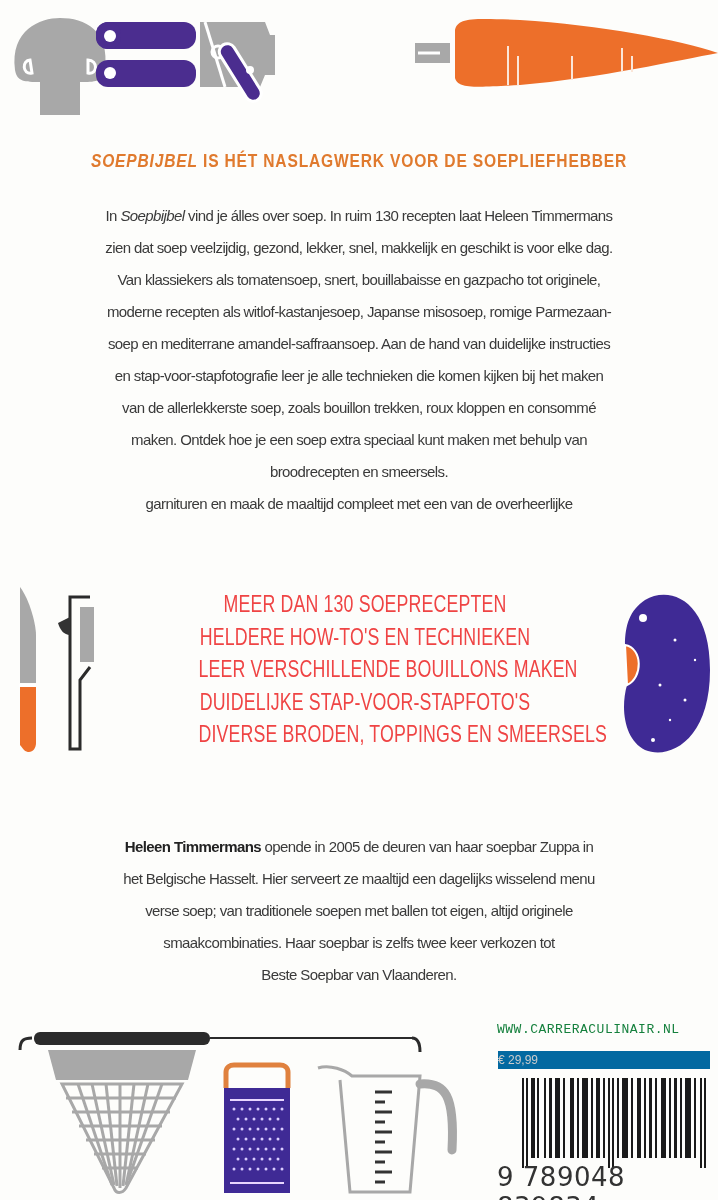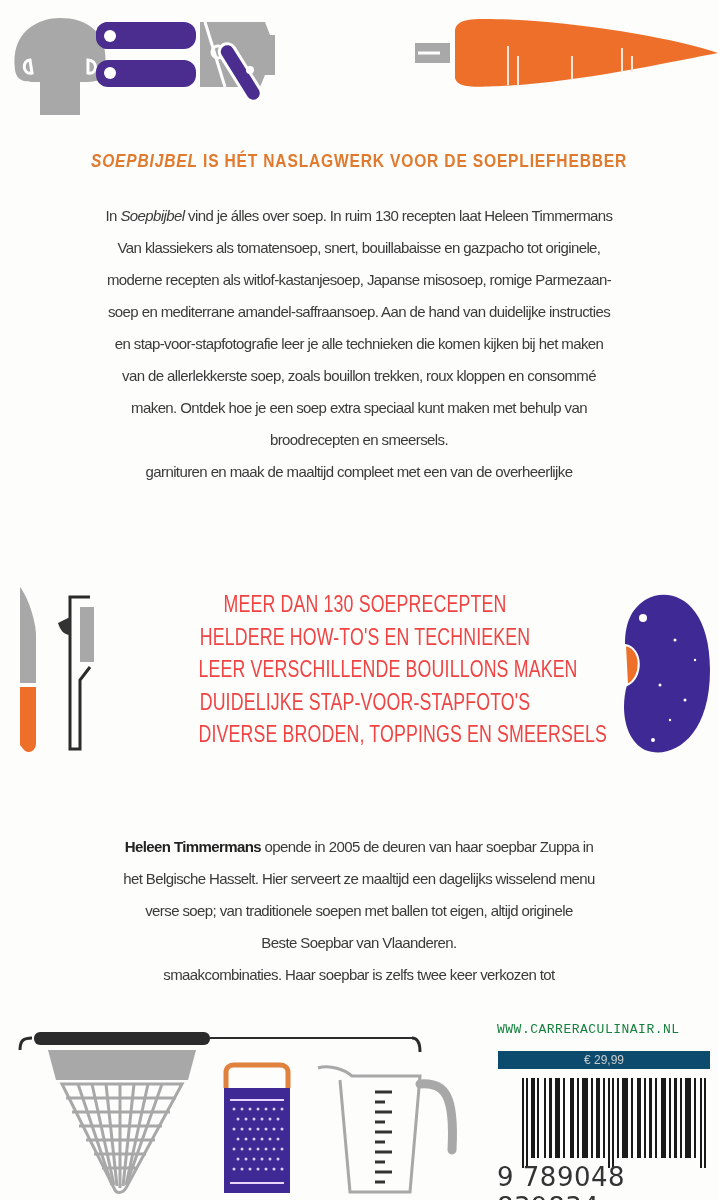--- a/index.html
+++ b/index.html
@@ -12,22 +12,22 @@
   .body-text { left:20px; width:678px; text-align:center; font-size:15px; line-height:32px; color:#3a3a3a;
                font-family:Liberation Sans, sans-serif; letter-spacing:-0.6px; }
   .body-text p { margin:0; }
   .intro { top:200px; }
   .bullets { left:140px; width:450px; top:588px; text-align:center; font-family:"Liberation Sans", sans-serif;
              font-size:24px; line-height:32.5px; color:#ef4444; letter-spacing:0.2px; }
   .bullets div { transform:scaleX(0.74); white-space:nowrap; }
   .bio { top:790px;margin-top:41px; }
   .bio b { font-weight:bold; color:#222; }
   .url { left:497px; top:1022px; font-family:Liberation Mono, monospace; font-size:13px; color:#15803d; letter-spacing:0.5px; }
-  .price-bar { left:498px; top:1051px; width:212px; height:18px; background:#0c4a6e; color:#ccc;
-               font-family:"Liberation Sans", sans-serif; font-size:12px; text-align:center; line-height:18px; }
+  .price-bar { left:498px; top:1051px; width:212px; height:18px; background:#0369a1; color:#ccc;
+               font-family:"Liberation Sans", sans-serif; font-size:12px; text-align:left; line-height:18px; }
   .barcode { left:522px; top:1078px; width:190px; height:90px; }
   .isbn { left:497px; top:1162px; font-family:"DejaVu Sans", sans-serif; font-size:26px; color:#333; letter-spacing:0.5px; }
 </style>
 </head>
 <body>
 
 <svg class="abs" style="left:0;top:0" width="718" height="120">
 
   <g>
     <path d="M15,70 C10,30 40,18 60,18 C85,18 110,30 105,70 C103,82 95,82 80,82 L80,115 L40,115 L40,82 C25,82 17,82 15,70 Z" fill="#a8a8a8"></path>
@@ -57,20 +57,21 @@
     <line x1="572" y1="56" x2="572" y2="80" stroke="#fbe6d8" stroke-width="2"></line>
     <line x1="622" y1="48" x2="622" y2="72" stroke="#fbe6d8" stroke-width="2"></line>
     <line x1="632" y1="56" x2="632" y2="72" stroke="#fbe6d8" stroke-width="2"></line>
   </g>
 </svg>
 
 <div class="abs tagline"><i>SOEPBIJBEL</i><span> IS HÉT NASLAGWERK VOOR DE SOEPLIEFHEBBER</span></div>
 
 <div class="abs body-text intro">
   <p><span>In </span><i>Soepbijbel</i><span> vind je álles over soep. In ruim 130 recepten laat Heleen Timmermans</span></p>
+  <p>zien dat soep veelzijdig, gezond, lekker, snel, makkelijk en geschikt is voor elke dag.</p>
   <p>Van klassiekers als tomatensoep, snert, bouillabaisse en gazpacho tot originele,</p>
   <p>moderne recepten als witlof-kastanjesoep, Japanse misosoep, romige Parmezaan-</p>
   <p>soep en mediterrane amandel-saffraansoep. Aan de hand van duidelijke instructies</p>
   <p>en stap-voor-stapfotografie leer je alle technieken die komen kijken bij het maken</p>
   <p>van de allerlekkerste soep, zoals bouillon trekken, roux kloppen en consommé</p>
   <p>maken. Ontdek hoe je een soep extra speciaal kunt maken met behulp van</p>
   <p>broodrecepten en smeersels.</p>
   <p>garnituren en maak de maaltijd compleet met een van de overheerlijke</p>
 </div>
 
@@ -104,22 +105,22 @@
   <circle cx="70" cy="110" r="1.5" fill="#fff"></circle>
     <circle cx="55" cy="130" r="1.2" fill="#fff"></circle>
   <circle cx="80" cy="70" r="1.2" fill="#fff"></circle>
     <circle cx="38" cy="150" r="2" fill="#fff"></circle>
 </svg>
 
 <div class="abs body-text bio">
   <p><b>Heleen Timmermans</b><span> opende in 2005 de deuren van haar soepbar Zuppa in</span></p>
   <p>het Belgische Hasselt. Hier serveert ze maaltijd een dagelijks wisselend menu</p>
   <p>verse soep; van traditionele soepen met ballen tot eigen, altijd originele</p>
+  <p>smaakcombinaties. Haar soepbar is zelfs twee keer verkozen tot</p>
   <p>Beste Soepbar van Vlaanderen.</p>
-  <p>smaakcombinaties. Haar soepbar is zelfs twee keer verkozen tot</p>
 </div>
 
 <svg class="abs" style="left:0;top:1020" width="480" height="180">
 
   <path d="M20,30 C20,20 24,18 32,18" fill="none" stroke="#2b2b2b" stroke-width="3"></path>
   <line x1="210" y1="18" x2="412" y2="18" stroke="#2b2b2b" stroke-width="2"></line>
   <path d="M412,18 C418,18 420,24 420,32" fill="none" stroke="#2b2b2b" stroke-width="3"></path>
   <g>
     <rect x="34" y="12" width="176" height="13" rx="6" fill="#2b2b2b"></rect>
     <path d="M48,30 L196,30 L188,60 L56,60 Z" fill="#a8a8a8"></path>

